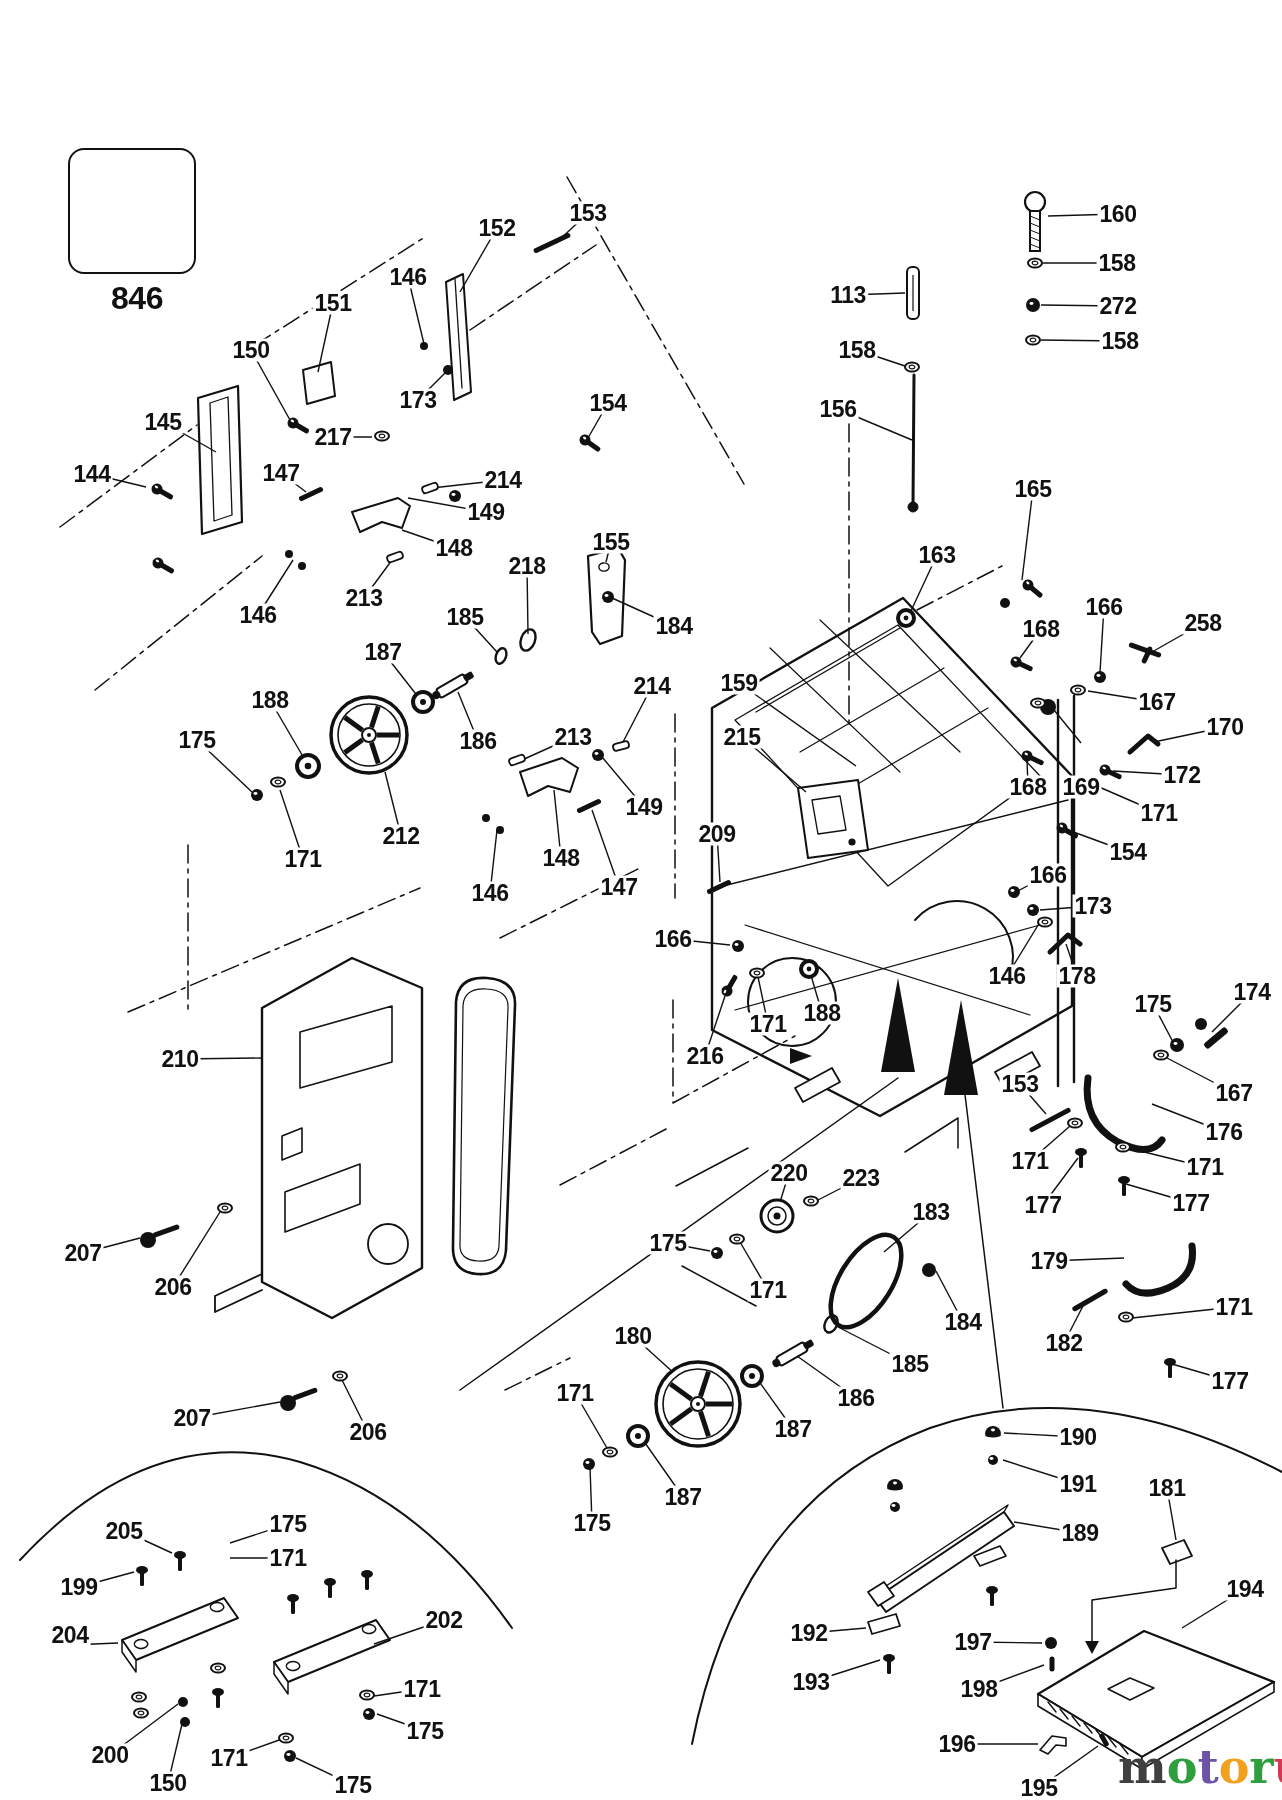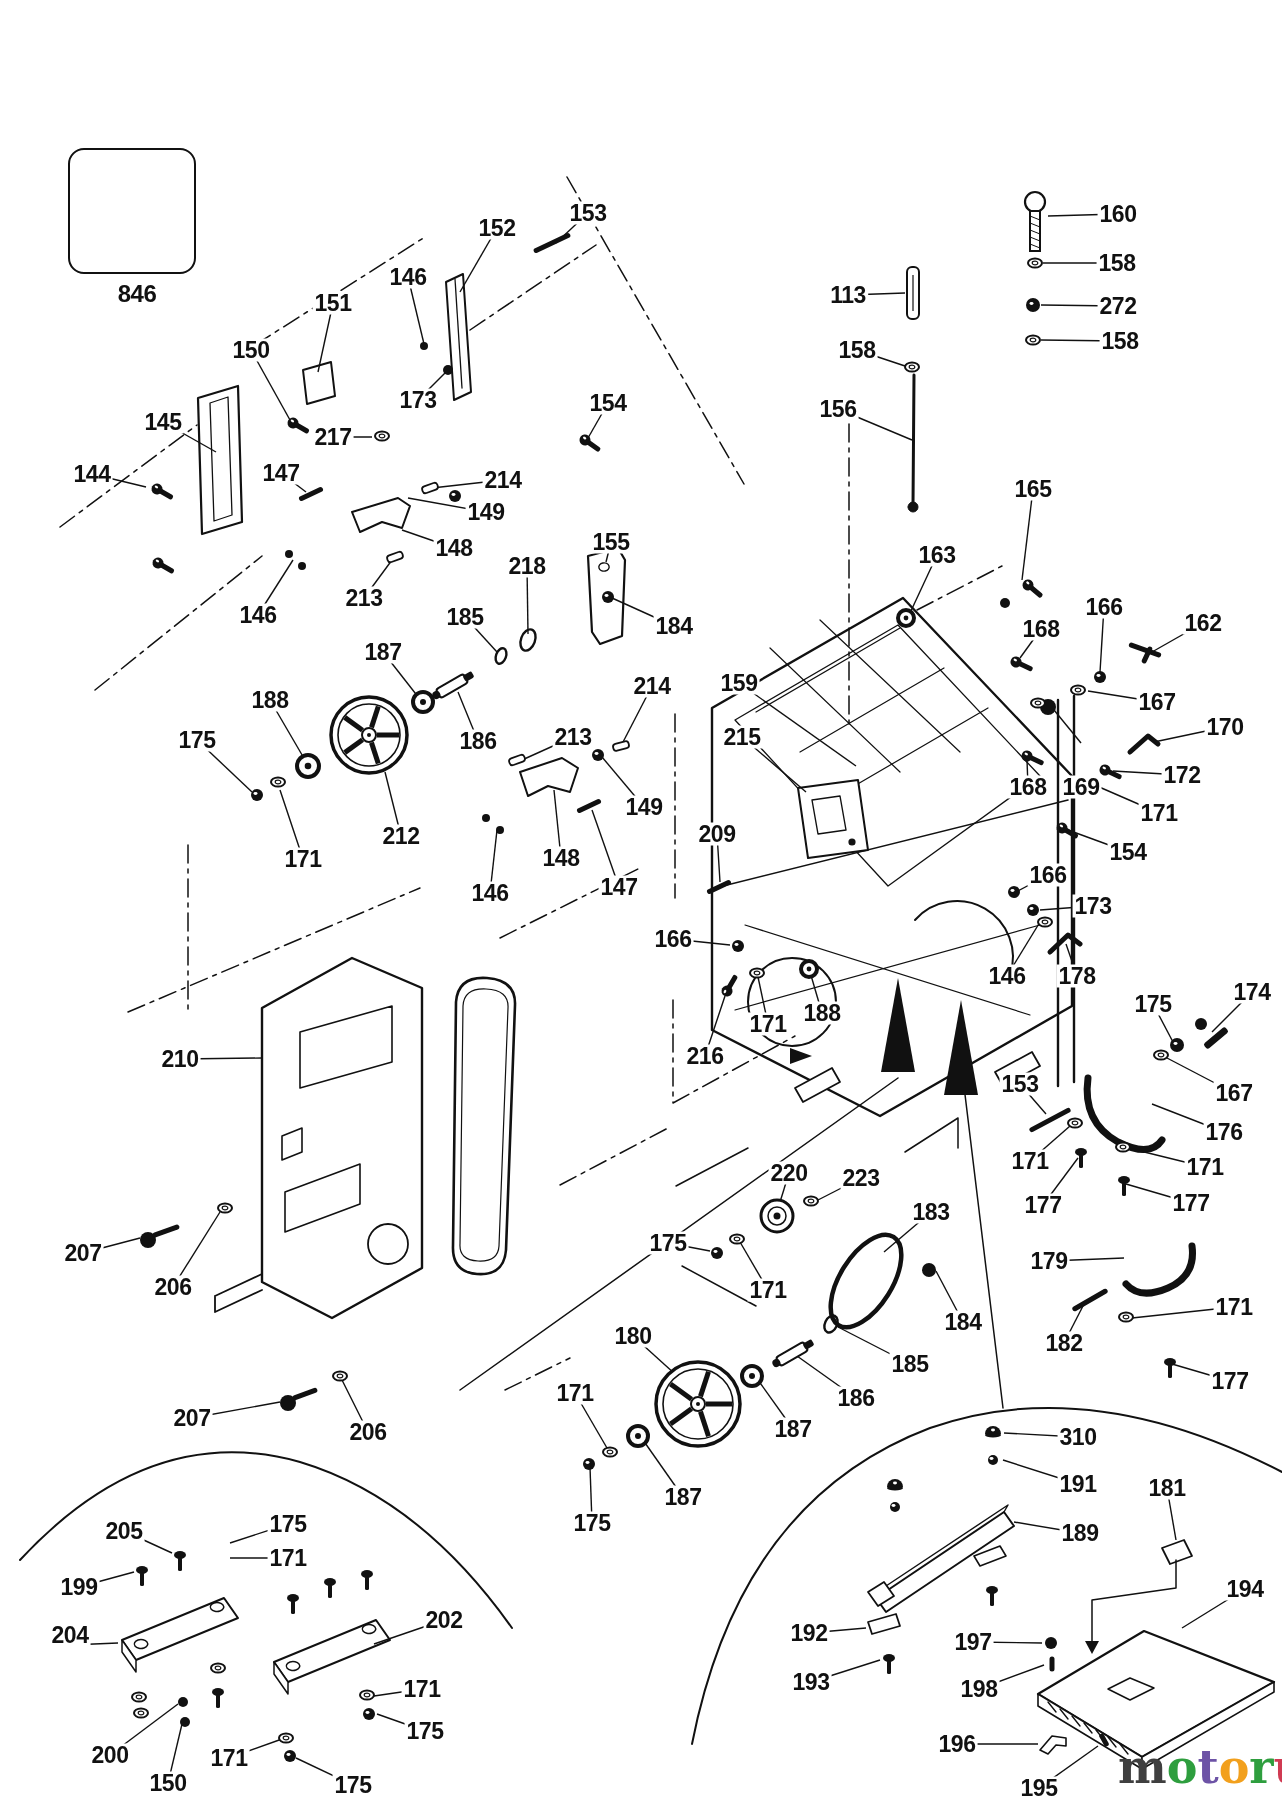--- a/index.html
+++ b/index.html
@@ -2,21 +2,21 @@
 <html><head>
 <meta charset="utf-8">
 <style>
   html,body{margin:0;padding:0;background:#fff;}
   #stage{position:relative;width:1282px;height:1800px;background:#fff;overflow:hidden;
          font-family:"Liberation Sans",sans-serif;}
   #draw{position:absolute;left:0;top:0;}
   .plabel{position:absolute;transform:translate(-50%,-50%);font-weight:bold;font-size:23px;
           color:#111;background:#fff;padding:0 2px;line-height:1;letter-spacing:-0.5px;white-space:nowrap;}
   #bagbox{position:absolute;border:2.5px solid #111;border-radius:16px;background:#fff;}
-  #baglabel{position:absolute;transform:translate(-50%,0);font-weight:bold;font-size:24px;color:#111;}
+  #baglabel{position:absolute;transform:translate(-50%,0);font-weight:bold;font-size:32px;color:#111;}
   #wm{position:absolute;font-family:"DejaVu Serif",serif;font-weight:bold;font-size:46px;line-height:1;white-space:nowrap;}
 </style>
 </head>
 <body>
 
 <div id="stage">
   <svg id="draw" width="1282" height="1800" viewBox="0 0 1282 1800">
       <path d="M446,282 L463,274 L471,392 L454,400 Z" fill="#fff" stroke="#111111" stroke-width="2" stroke-linecap="round" stroke-linejoin="round"></path>
       <path d="M455,279 L462,388" fill="none" stroke="#111111" stroke-width="1.3" stroke-linecap="round" stroke-linejoin="round"></path>
       <path d="M303,370 L331,362 L335,396 L307,404 Z" fill="#fff" stroke="#111111" stroke-width="2" stroke-linecap="round" stroke-linejoin="round"></path>
@@ -694,21 +694,21 @@
     <div class="plabel" style="left: 503px; top: 480px;">214</div>
     <div class="plabel" style="left: 486px; top: 512px;">149</div>
     <div class="plabel" style="left: 454px; top: 548px;">148</div>
     <div class="plabel" style="left: 527px; top: 566px;">218</div>
     <div class="plabel" style="left: 611px; top: 542px;">155</div>
     <div class="plabel" style="left: 1033px; top: 489px;">165</div>
     <div class="plabel" style="left: 937px; top: 555px;">163</div>
     <div class="plabel" style="left: 465px; top: 617px;">185</div>
     <div class="plabel" style="left: 674px; top: 626px;">184</div>
     <div class="plabel" style="left: 1104px; top: 607px;">166</div>
-    <div class="plabel" style="left: 1203px; top: 623px;">162</div>
+    <div class="plabel" style="left: 1203px; top: 623px;">258</div>
     <div class="plabel" style="left: 1041px; top: 629px;">168</div>
     <div class="plabel" style="left: 739px; top: 683px;">159</div>
     <div class="plabel" style="left: 652px; top: 686px;">214</div>
     <div class="plabel" style="left: 383px; top: 652px;">187</div>
     <div class="plabel" style="left: 364px; top: 598px;">213</div>
     <div class="plabel" style="left: 258px; top: 615px;">146</div>
     <div class="plabel" style="left: 1157px; top: 702px;">167</div>
     <div class="plabel" style="left: 270px; top: 700px;">188</div>
     <div class="plabel" style="left: 197px; top: 740px;">175</div>
     <div class="plabel" style="left: 1081px; top: 743px; margin-top: 44px;">169</div>
@@ -757,21 +757,21 @@
     <div class="plabel" style="left: 963px; top: 1322px;">184</div>
     <div class="plabel" style="left: 633px; top: 1336px;">180</div>
     <div class="plabel" style="left: 1064px; top: 1343px;">182</div>
     <div class="plabel" style="left: 910px; top: 1364px;">185</div>
     <div class="plabel" style="left: 1230px; top: 1381px;">177</div>
     <div class="plabel" style="left: 856px; top: 1398px;">186</div>
     <div class="plabel" style="left: 575px; top: 1393px;">171</div>
     <div class="plabel" style="left: 793px; top: 1429px;">187</div>
     <div class="plabel" style="left: 192px; top: 1418px;">207</div>
     <div class="plabel" style="left: 368px; top: 1432px;">206</div>
-    <div class="plabel" style="left: 1078px; top: 1437px;">310</div>
+    <div class="plabel" style="left: 1078px; top: 1437px;">190</div>
     <div class="plabel" style="left: 1078px; top: 1484px;">191</div>
     <div class="plabel" style="left: 683px; top: 1497px;">187</div>
     <div class="plabel" style="left: 592px; top: 1523px;">175</div>
     <div class="plabel" style="left: 1167px; top: 1488px;">181</div>
     <div class="plabel" style="left: 1080px; top: 1533px;">189</div>
     <div class="plabel" style="left: 124px; top: 1531px;">205</div>
     <div class="plabel" style="left: 288px; top: 1524px;">175</div>
     <div class="plabel" style="left: 288px; top: 1558px;">171</div>
     <div class="plabel" style="left: 79px; top: 1587px;">199</div>
     <div class="plabel" style="left: 1245px; top: 1589px;">194</div>

